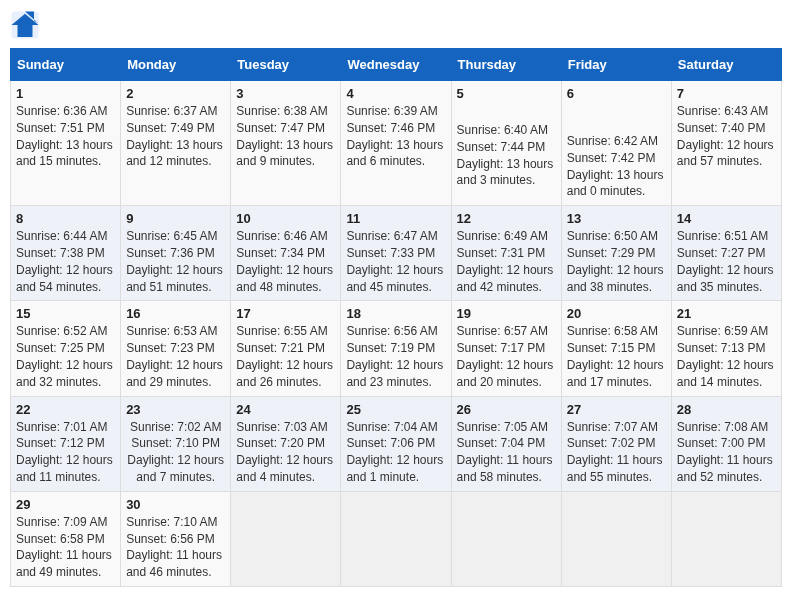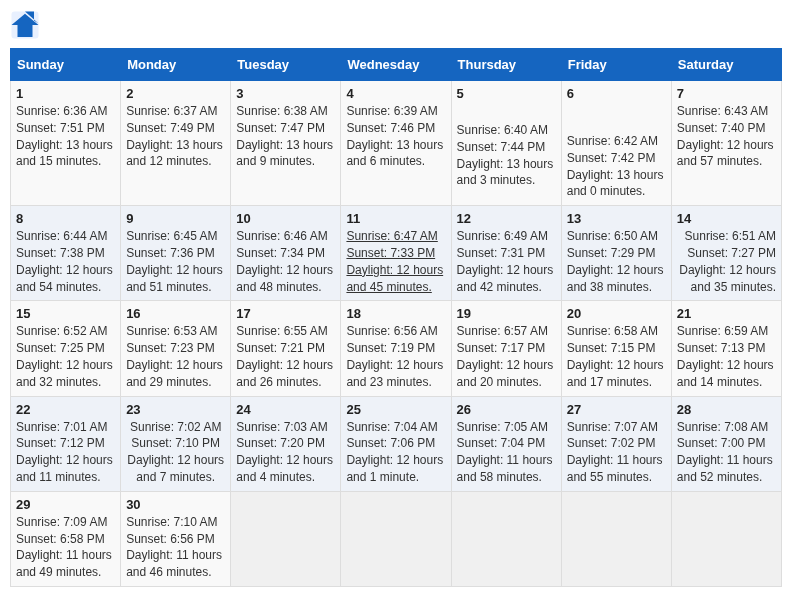--- a/index.html
+++ b/index.html
@@ -190,42 +190,42 @@
         </td>
         <td>
           <span class="day-num">10</span>
           <div class="day-info" style="white-space: pre-line;">Sunrise: 6:46 AM
 Sunset: 7:34 PM
 Daylight: 12 hours
 and 48 minutes.</div>
         </td>
         <td>
           <span class="day-num">11</span>
-          <div class="day-info" style="white-space: pre-line; text-decoration: underline;">Sunrise: 6:47 AM
+          <div class="day-info" style="white-space: pre-line;">Sunrise: 6:47 AM
 Sunset: 7:33 PM
 Daylight: 12 hours
 and 45 minutes.</div>
         </td>
         <td>
           <span class="day-num">12</span>
           <div class="day-info" style="white-space: pre-line;">Sunrise: 6:49 AM
 Sunset: 7:31 PM
 Daylight: 12 hours
 and 42 minutes.</div>
         </td>
         <td>
           <span class="day-num">13</span>
           <div class="day-info" style="white-space: pre-line;">Sunrise: 6:50 AM
 Sunset: 7:29 PM
 Daylight: 12 hours
 and 38 minutes.</div>
         </td>
         <td>
           <span class="day-num">14</span>
-          <div class="day-info" style="white-space: pre-line; text-align: right;">Sunrise: 6:51 AM
+          <div class="day-info" style="white-space: pre-line;">Sunrise: 6:51 AM
 Sunset: 7:27 PM
 Daylight: 12 hours
 and 35 minutes.</div>
         </td>
       </tr>
       <tr>
         <td>
           <span class="day-num">15</span>
           <div class="day-info" style="white-space: pre-line;">Sunrise: 6:52 AM
 Sunset: 7:25 PM

